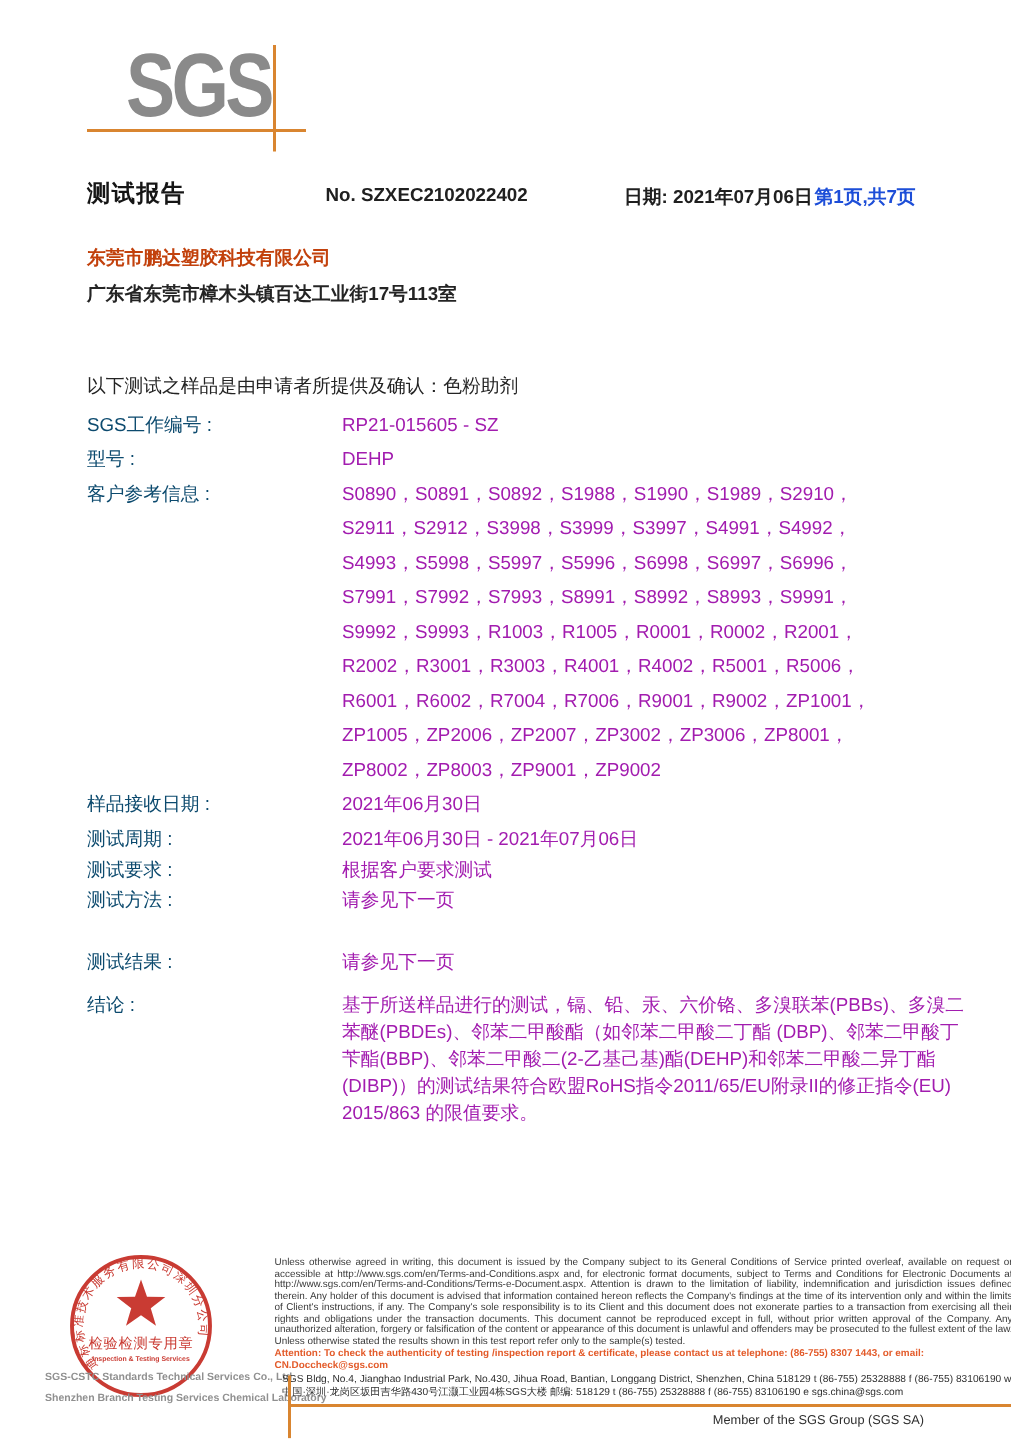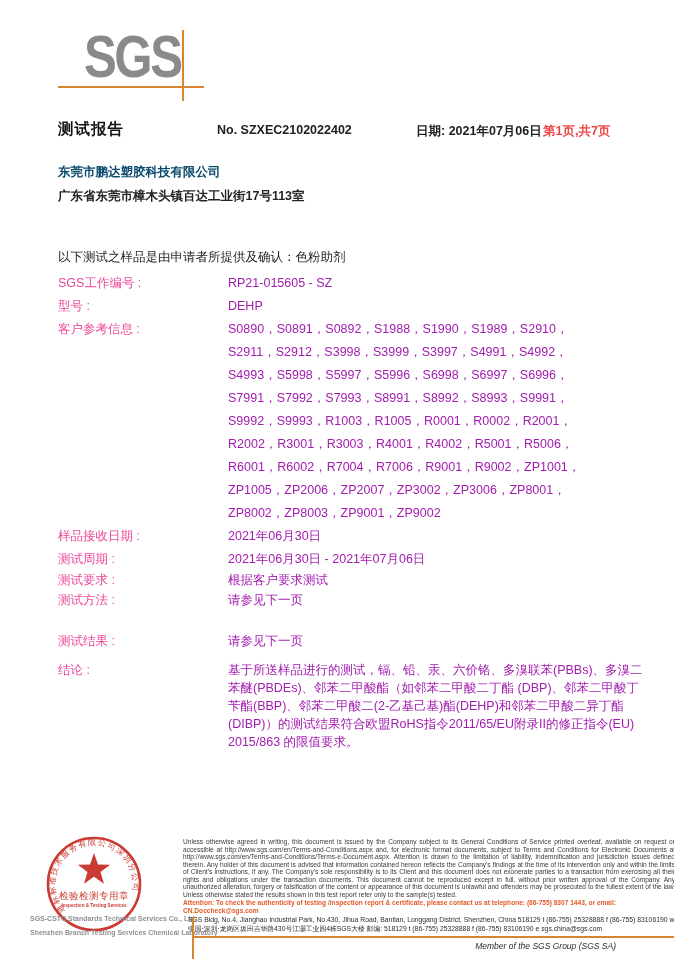--- a/index.html
+++ b/index.html
@@ -18,49 +18,49 @@
     font-size:60px;font-weight:bold;color:#8a8a8a;
     letter-spacing:-3px;line-height:58px;
     transform:scaleX(0.82);transform-origin:left top;
   }
   .logo-hline{position:absolute;left:58px;top:86px;width:146px;height:2px;background:#d98530;}
   .logo-vline{position:absolute;left:182px;top:30px;width:2px;height:71px;background:#d98530;}
   
   .r-title{position:absolute;left:58px;top:119px;font-size:15.5px;font-weight:bold;color:#151515;letter-spacing:1px;}
   .r-no{position:absolute;left:217px;top:123px;font-weight:bold;color:#202020;}
   .r-date{position:absolute;left:416px;top:123px;font-weight:bold;color:#202020;}
-  .r-page{position:absolute;left:543px;top:123px;font-weight:bold;color:#ef4444;}
+  .r-page{position:absolute;left:543px;top:123px;font-weight:bold;color:#1d4ed8;}
   
-  .company{position:absolute;left:58px;top:164px;font-weight:bold;color:#0c4a6e;}
+  .company{position:absolute;left:58px;top:164px;font-weight:bold;color:#c2410c;}
   .addr{position:absolute;left:58px;top:188px;font-weight:bold;color:#242424;}
   
   .intro{position:absolute;left:58px;top:249px;color:#242424;}
   .info{position:absolute;left:58px;top:272px;width:585px;}
   .row{display:flex;align-items:flex-start;line-height:23px;}
-  .row .lbl{flex:0 0 170px;color:#ec4899;}
+  .row .lbl{flex:0 0 170px;color:#0c4a6e;}
   .row .val{flex:1;color:#a21caf;}
   .refline{line-height:23px;}
   .row.tight{line-height:19.5px;}
   .row.result{margin-top:22px;}
   .row.conclusion{margin-top:9px;line-height:18px;}
   .row.conclusion .val{max-width:418px;}
   
   .fr{position:absolute;left:183px;top:838px;width:492px;}
   .tiny{
     font-size:6.6px;line-height:7.5px;color:#3a3a3a;
     text-align:justify;margin:0;
   }
   .tiny-red{
     font-size:6.6px;line-height:7.6px;color:#e35b2a;font-weight:bold;
     margin:1px 0 1px 0;
   }
   .addr-line{font-size:6.8px;line-height:9px;color:#2e2e2e;white-space:nowrap;padding-left:5px;}
   .f-hline{position:absolute;left:194px;top:936px;width:483px;height:2px;background:#d98530;}
   .f-vline{position:absolute;left:192px;top:917px;width:2px;height:42px;background:#d98530;}
-  .member{position:absolute;right:58px;top:941px;font-size:8.5px;color:#2e2e2e;font-style:italic;}
+  .member{position:absolute;right:58px;top:941px;font-size:8.5px;color:#2e2e2e;}
   .stamp{position:absolute;left:44px;top:834px;width:100px;height:100px;opacity:0.9;}
   .lab1{position:absolute;left:30px;top:915px;font-size:7px;font-weight:bold;color:#909090;white-space:nowrap;}
   .lab2{position:absolute;left:30px;top:929px;font-size:7px;font-weight:bold;color:#909090;white-space:nowrap;}
 </style>
 </head>
 <body>
 
 <div class="page">
 
   <div class="logo-text">SGS</div>

